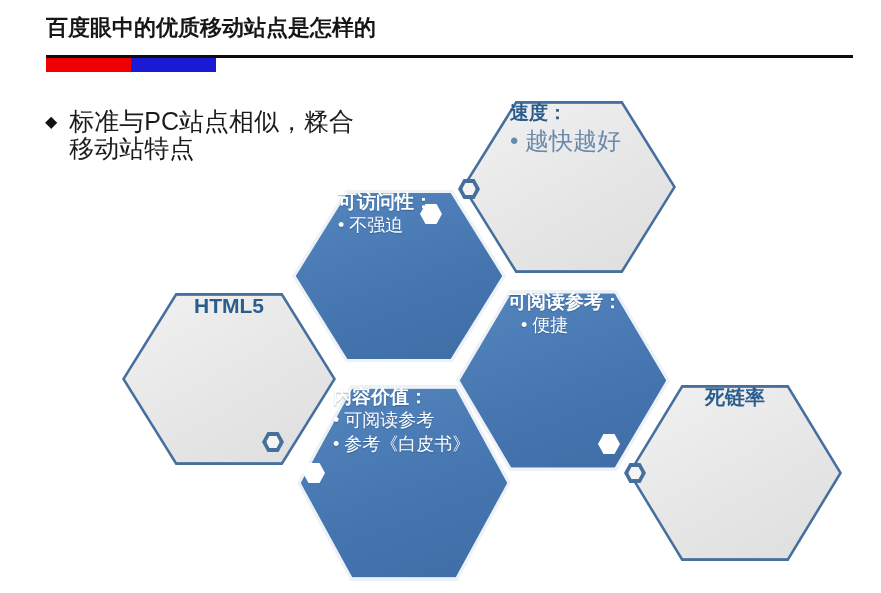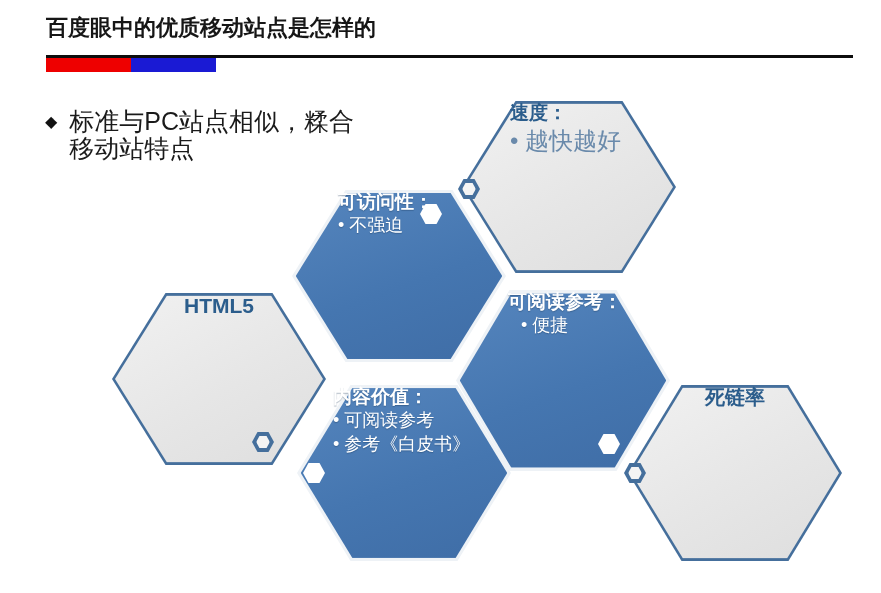--- a/index.html
+++ b/index.html
@@ -149,21 +149,21 @@
     position: absolute;
     inset: 0;
     background: #f4f4f4;
     clip-path: polygon(25% 0%, 75% 0%, 100% 50%, 75% 100%, 25% 100%, 0% 50%);
     transform: scale(0.62);
   }
   .mini-hex.solid { background: #ffffff; }
 
   
   
-  #hex-html5 { left: 112px; top: 293px; width: 214px; height: 172px; }
+  #hex-html5 { left: 122px; top: 293px; width: 214px; height: 172px; }
   #hex-html5 .content { padding: 0 42px; }
   #hex-html5 .heading { font-size: 21px; text-align: center; }
 
   
   #hex-access { left: 292px; top: 190px; width: 214px; height: 172px; }
   #hex-access .content { padding: 0 0 0 46px; }
   #hex-access .heading { font-size: 19px; }
   #hex-access .line { font-size: 18px; }
 
   
@@ -172,21 +172,21 @@
   #hex-speed .heading { font-size: 19px; }
   #hex-speed .line { font-size: 24px; }
 
   
   #hex-exp { left: 456px; top: 290px; width: 214px; height: 181px; }
   #hex-exp .content { padding: 0 0 0 52px; }
   #hex-exp .heading { font-size: 19px; }
   #hex-exp .line { font-size: 18px; margin-left: 13px; }
 
   
-  #hex-value { left: 297px; top: 385px; width: 214px; height: 176px; }
+  #hex-value { left: 297px; top: 385px; width: 214px; height: 196px; }
   #hex-value .content { padding: 0 0 0 36px; }
   #hex-value .heading { font-size: 19px; }
   #hex-value .line { font-size: 18px; }
 
   
   #hex-dead { left: 628px; top: 385px; width: 214px; height: 176px; }
   #hex-dead .content { padding: 0 30px; }
   #hex-dead .heading { font-size: 20px; text-align: center; }
 </style>
 </head>

